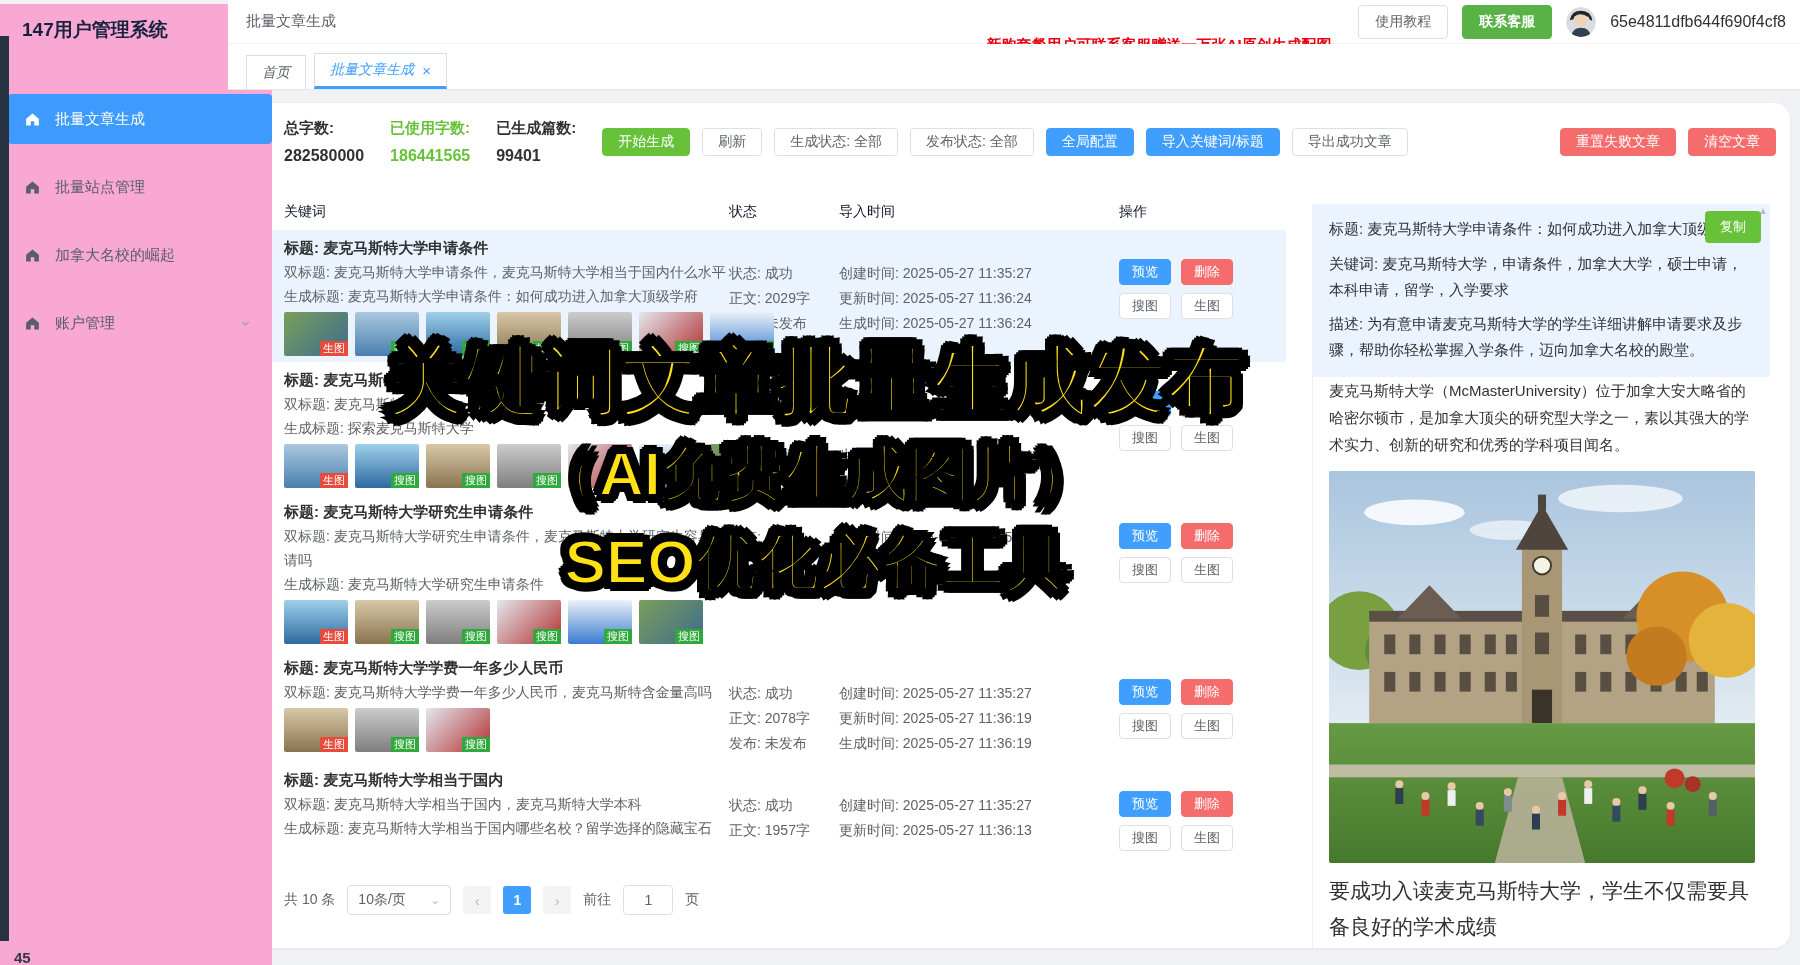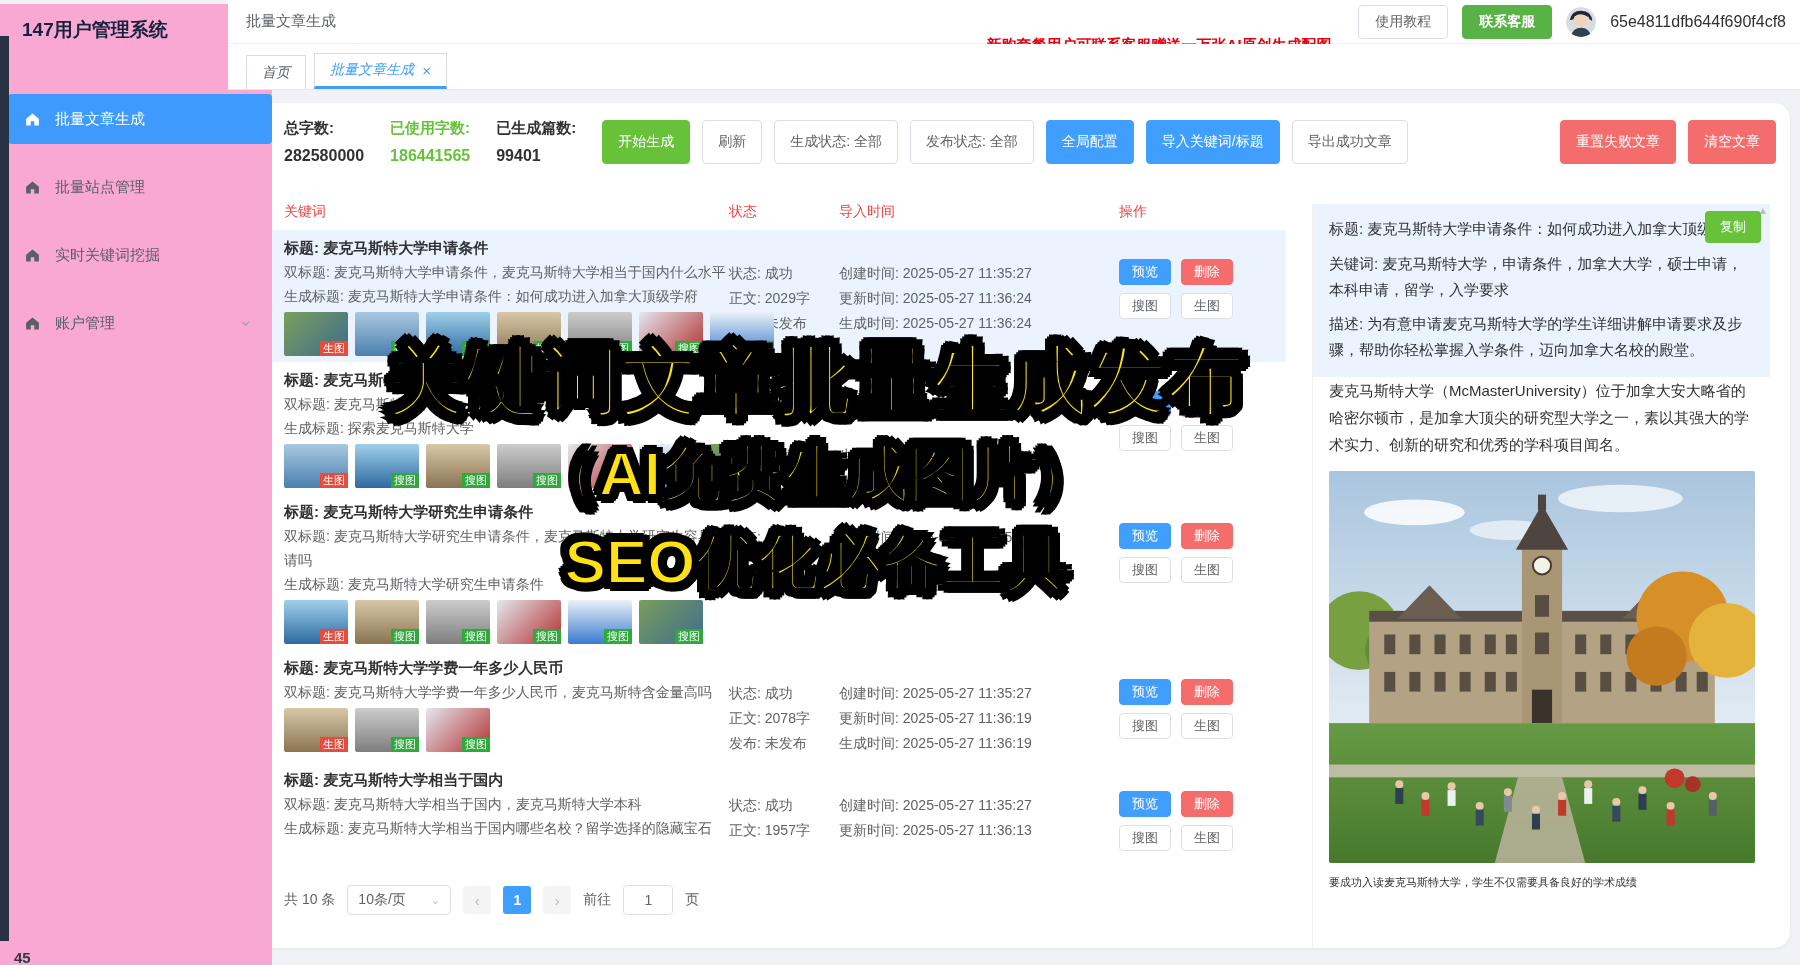--- a/index.html
+++ b/index.html
@@ -44,28 +44,28 @@
 
   
   .card { position:absolute; left:246px; top:103px; width:1544px; height:845px; background:#fff;
     border-radius:16px; box-shadow:0 1px 3px rgba(0,0,0,.06); z-index:1; overflow:hidden; }
 
   .topline { position:absolute; top:16px; left:38px; right:14px; display:flex; align-items:center; }
   .stat { margin-right:26px; }
   .stat .lb { font-size:15px; font-weight:700; color:#303133; margin-bottom:9px; white-space:nowrap; }
   .stat .vl { font-size:16px; font-weight:700; color:#303133; white-space:nowrap; }
   .stat.used .lb, .stat.used .vl { color:#67c23a; }
-  .btn { height:44px; padding:0 15px; border-radius:4px; font-size:14px; border:1px solid #dcdfe6;
+  .btn { height:28px; padding:0 15px; border-radius:4px; font-size:14px; border:1px solid #dcdfe6;
     background:#fff; color:#606266; margin-right:12px; cursor:pointer; white-space:nowrap; }
   .btn.green { background:#67c23a; border-color:#67c23a; color:#fff; }
   .btn.blue  { background:#409eff; border-color:#409eff; color:#fff; }
   .btn.red   { background:#f56c6c; border-color:#f56c6c; color:#fff; }
   .spacer { flex:1; }
 
-  .thead { position:absolute; top:100px; left:38px; width:996px; display:flex; color:#ef4444;
+  .thead { position:absolute; top:100px; left:38px; width:996px; display:flex; color:#0f172a;
     font-size:14px; padding-bottom:10px; border-bottom:1px solid #ebeef5; }
   .w-kw { width:445px; } .w-st { width:110px; } .w-tm { width:268px; } .w-ac { width:160px; padding-left:12px; }
 
   .rows { position:absolute; top:127px; left:0; width:1040px; height:645px; overflow:hidden; }
   .trow { display:flex; padding:6px 0 6px 38px; }
   .trow.selected { background:#eaf3fe; }
   .col.kw { width:445px; }
   .t-title { font-size:15px; font-weight:700; color:#303133; line-height:24px; white-space:nowrap; overflow:hidden; }
   .t-dual, .t-gen { font-size:14px; color:#606266; line-height:24px; }
   .col.st { width:110px; padding-top:25px; font-size:14px; color:#606266; }
@@ -98,21 +98,21 @@
     border-left:1px solid #f0f0f0; overflow:hidden; z-index:2; }
   .pv-head { background:#eaf3fe; padding:12px 16px 12px; }
   .pv-line { font-size:15px; color:#303133; line-height:1.72; margin-bottom:9px; }
   .pv-line:last-child { margin-bottom:2px; }
   .copy-btn { position:absolute; top:7px; right:9px; background:#67c23a; color:#fff; border:none;
     border-radius:4px; padding:7px 15px; font-size:13px; cursor:pointer; z-index:3; }
   .scroll-arrow { position:absolute; top:1px; right:2px; color:#b8bcc2; font-size:10px; z-index:2; }
   .pv-h2 { font-size:20px; font-weight:700; color:#303133; margin:16px 16px 10px; }
   .pv-p { font-size:15px; color:#303133; line-height:1.8; margin:0 16px; }
   .pv-img { margin:13px 16px 10px; width:426px; height:392px; border-radius:2px; overflow:hidden; background:#cfdce8; }
-  .pv-bottom { font-size:11px; color:#303133; margin:0 16px; line-height:1.7; }
+  .pv-bottom { font-size:21px; color:#303133; margin:0 16px; line-height:1.7; }
 
   
   .overlay { position:absolute; left:316px; top:330px; width:1000px; text-align:center; z-index:40;
     pointer-events:none; font-weight:900; color:#ffe114; -webkit-text-stroke:2px #000;
     text-shadow:
       -6px -6px 0 #000, -6px 6px 0 #000, 6px -6px 0 #000, 6px 6px 0 #000,
       -8px 0 0 #000, 8px 0 0 #000, 0 -8px 0 #000, 0 8px 0 #000,
       -4px -8px 0 #000, 4px 8px 0 #000, 8px 4px 0 #000, -8px -4px 0 #000; }
   .ol1 { font-size:77px; line-height:1.30; letter-spacing:1px; }
   .ol2, .ol3 { font-size:62px; line-height:1.42; }
@@ -143,21 +143,21 @@
             </svg>
           </span>
           <span class="s-lb">批量站点管理</span>
         </div>
         <div class="side-item">
           <span class="s-ico">
             <svg width="17" height="17" viewBox="0 0 24 24" fill="currentColor">
               <path d="M3 11 L12 3.5 L21 11 V20.5 H14.5 V14.5 H9.5 V20.5 H3 Z"></path>
             </svg>
           </span>
-          <span class="s-lb">实时关键词挖掘</span>
+          <span class="s-lb">加拿大名校的崛起</span>
         </div>
         <div class="side-item">
           <span class="s-ico">
             <svg width="17" height="17" viewBox="0 0 24 24" fill="currentColor">
               <path d="M3 11 L12 3.5 L21 11 V20.5 H14.5 V14.5 H9.5 V20.5 H3 Z"></path>
             </svg>
           </span>
           <span class="s-lb">账户管理</span>
           <span class="s-ch">
             <svg width="13" height="13" viewBox="0 0 24 24" fill="none" stroke="currentColor" stroke-width="2.4">

